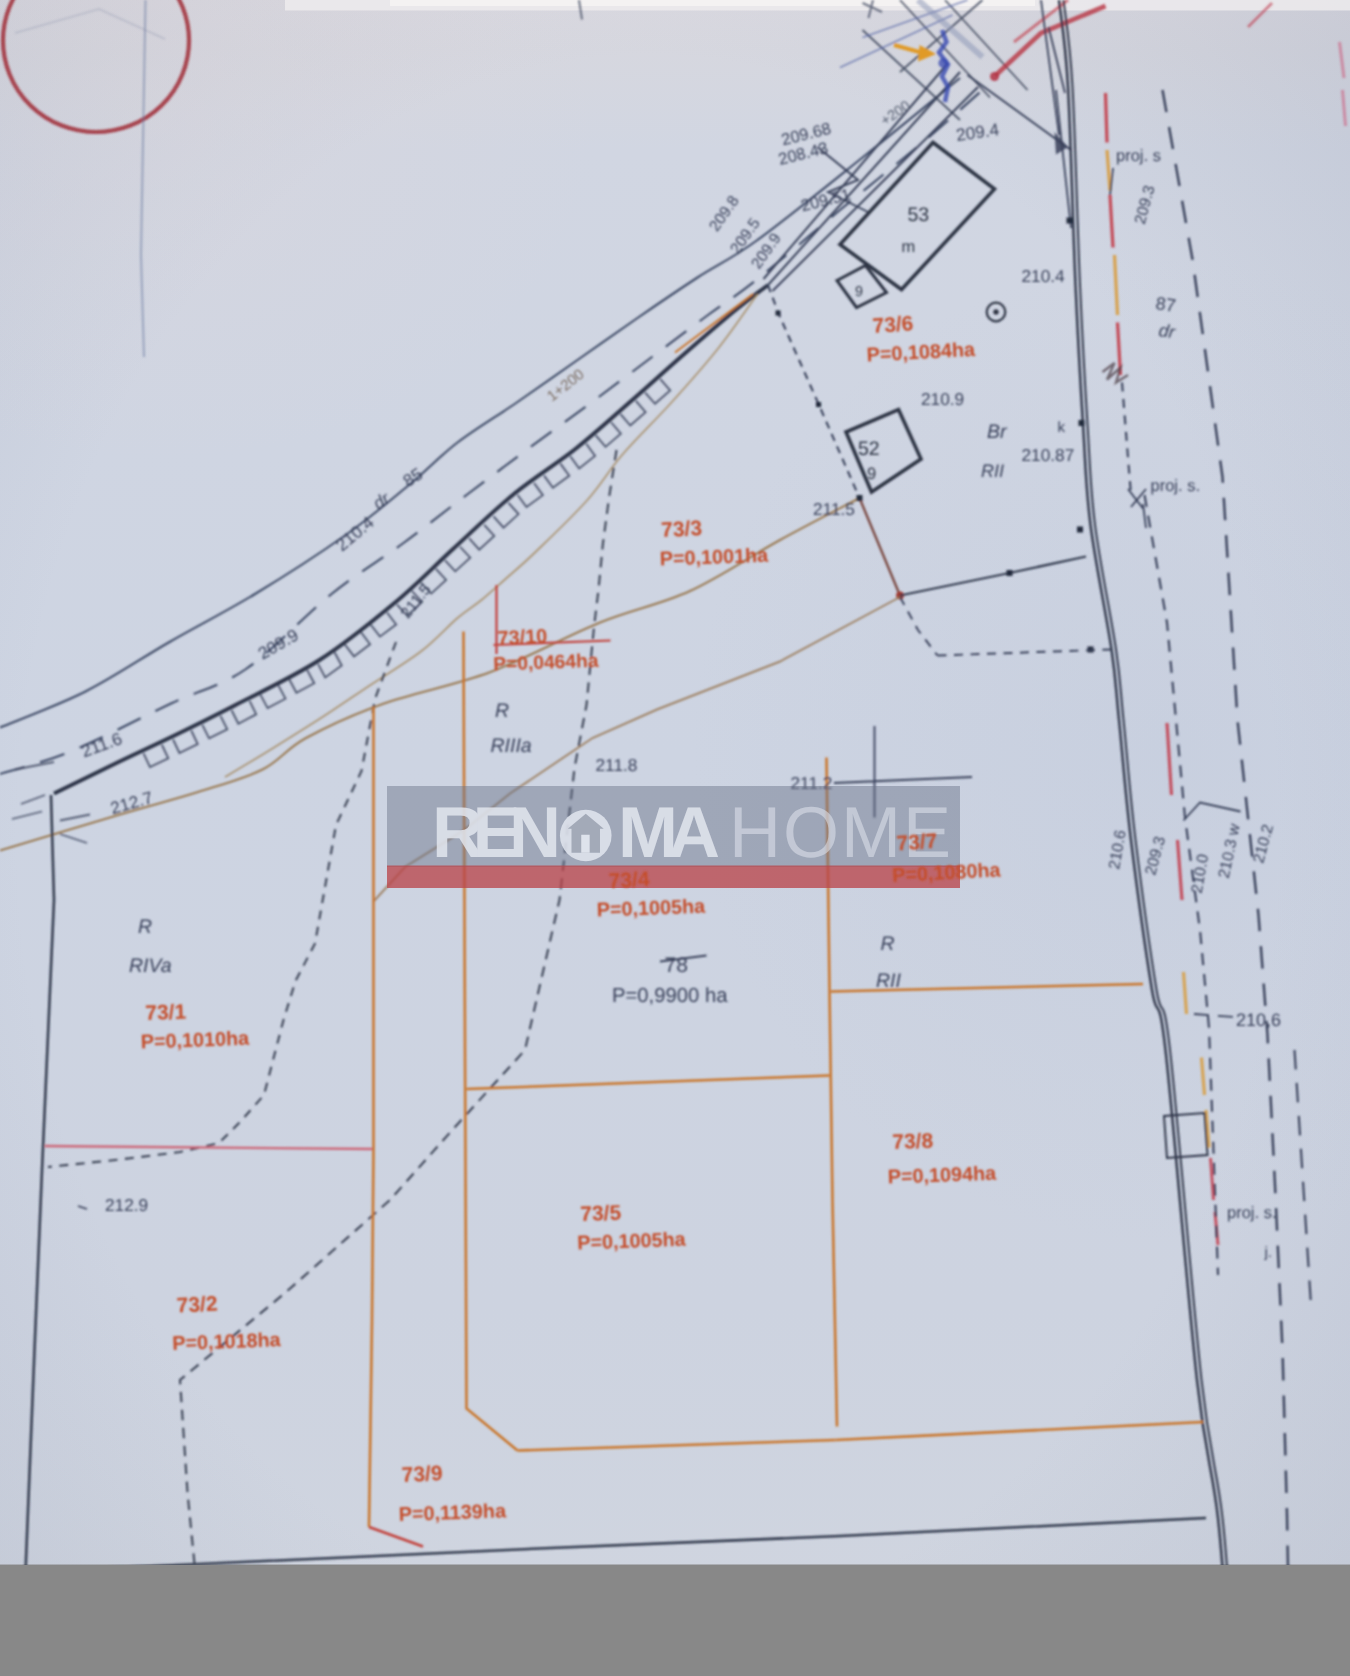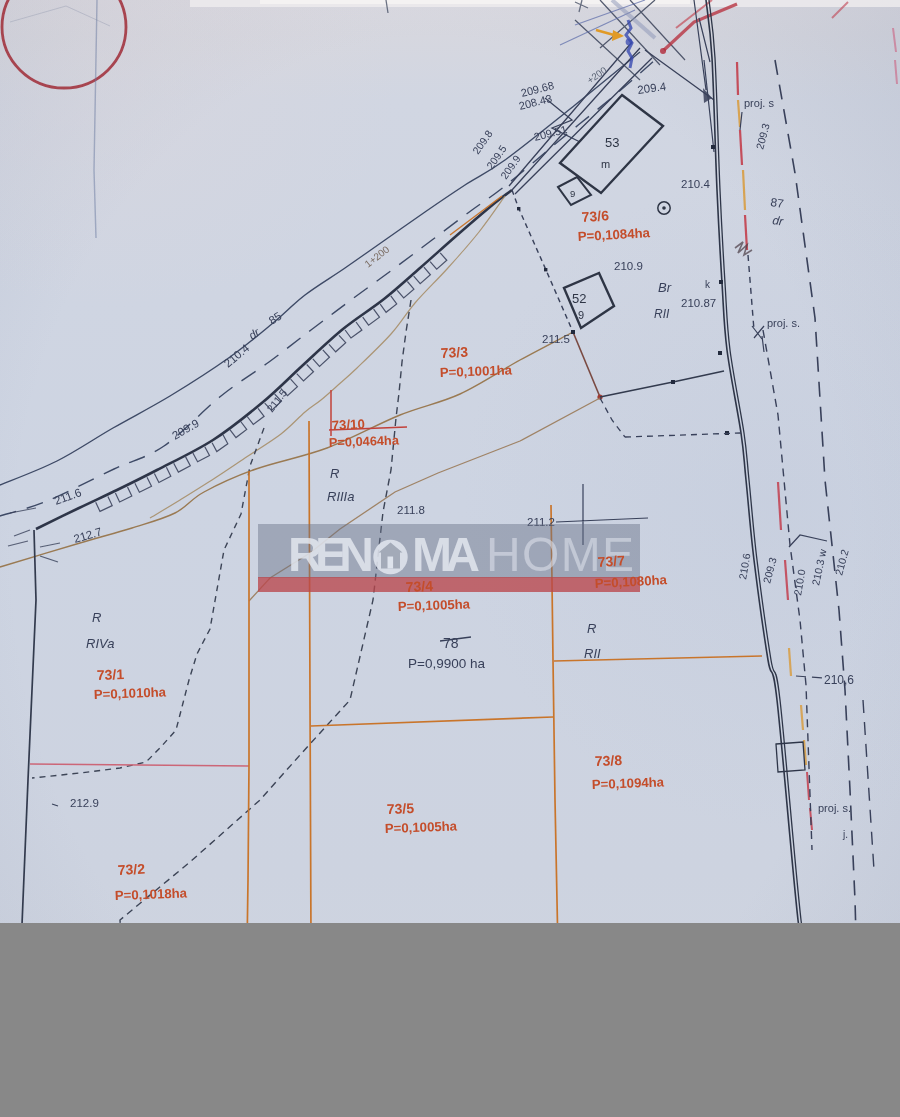--- a/index.html
+++ b/index.html
@@ -1,14 +1,14 @@
 <!DOCTYPE html>
 <html><head><meta charset="utf-8"><style>
 html,body{margin:0;padding:0;background:#888;}
-#page{position:relative;width:900px;height:923px;overflow:hidden;font-family:"Liberation Sans",sans-serif;}
+#page{position:relative;width:900px;height:1043px;overflow:hidden;font-family:"Liberation Sans",sans-serif;}
 text{font-family:"Liberation Sans",sans-serif;}
 </style></head><body>
 <div id="page">
 <svg width="900" height="1117" viewBox="0 0 900 1117">
 <defs>
 <linearGradient id="paperv" x1="0" y1="0" x2="0" y2="1">
 <stop offset="0" stop-color="#dad9e0"></stop>
           <stop offset="0.03" stop-color="#d6d7df"></stop>
 <stop offset="0.09" stop-color="#d1d6e2"></stop>
           <stop offset="0.45" stop-color="#cdd4e2"></stop>

